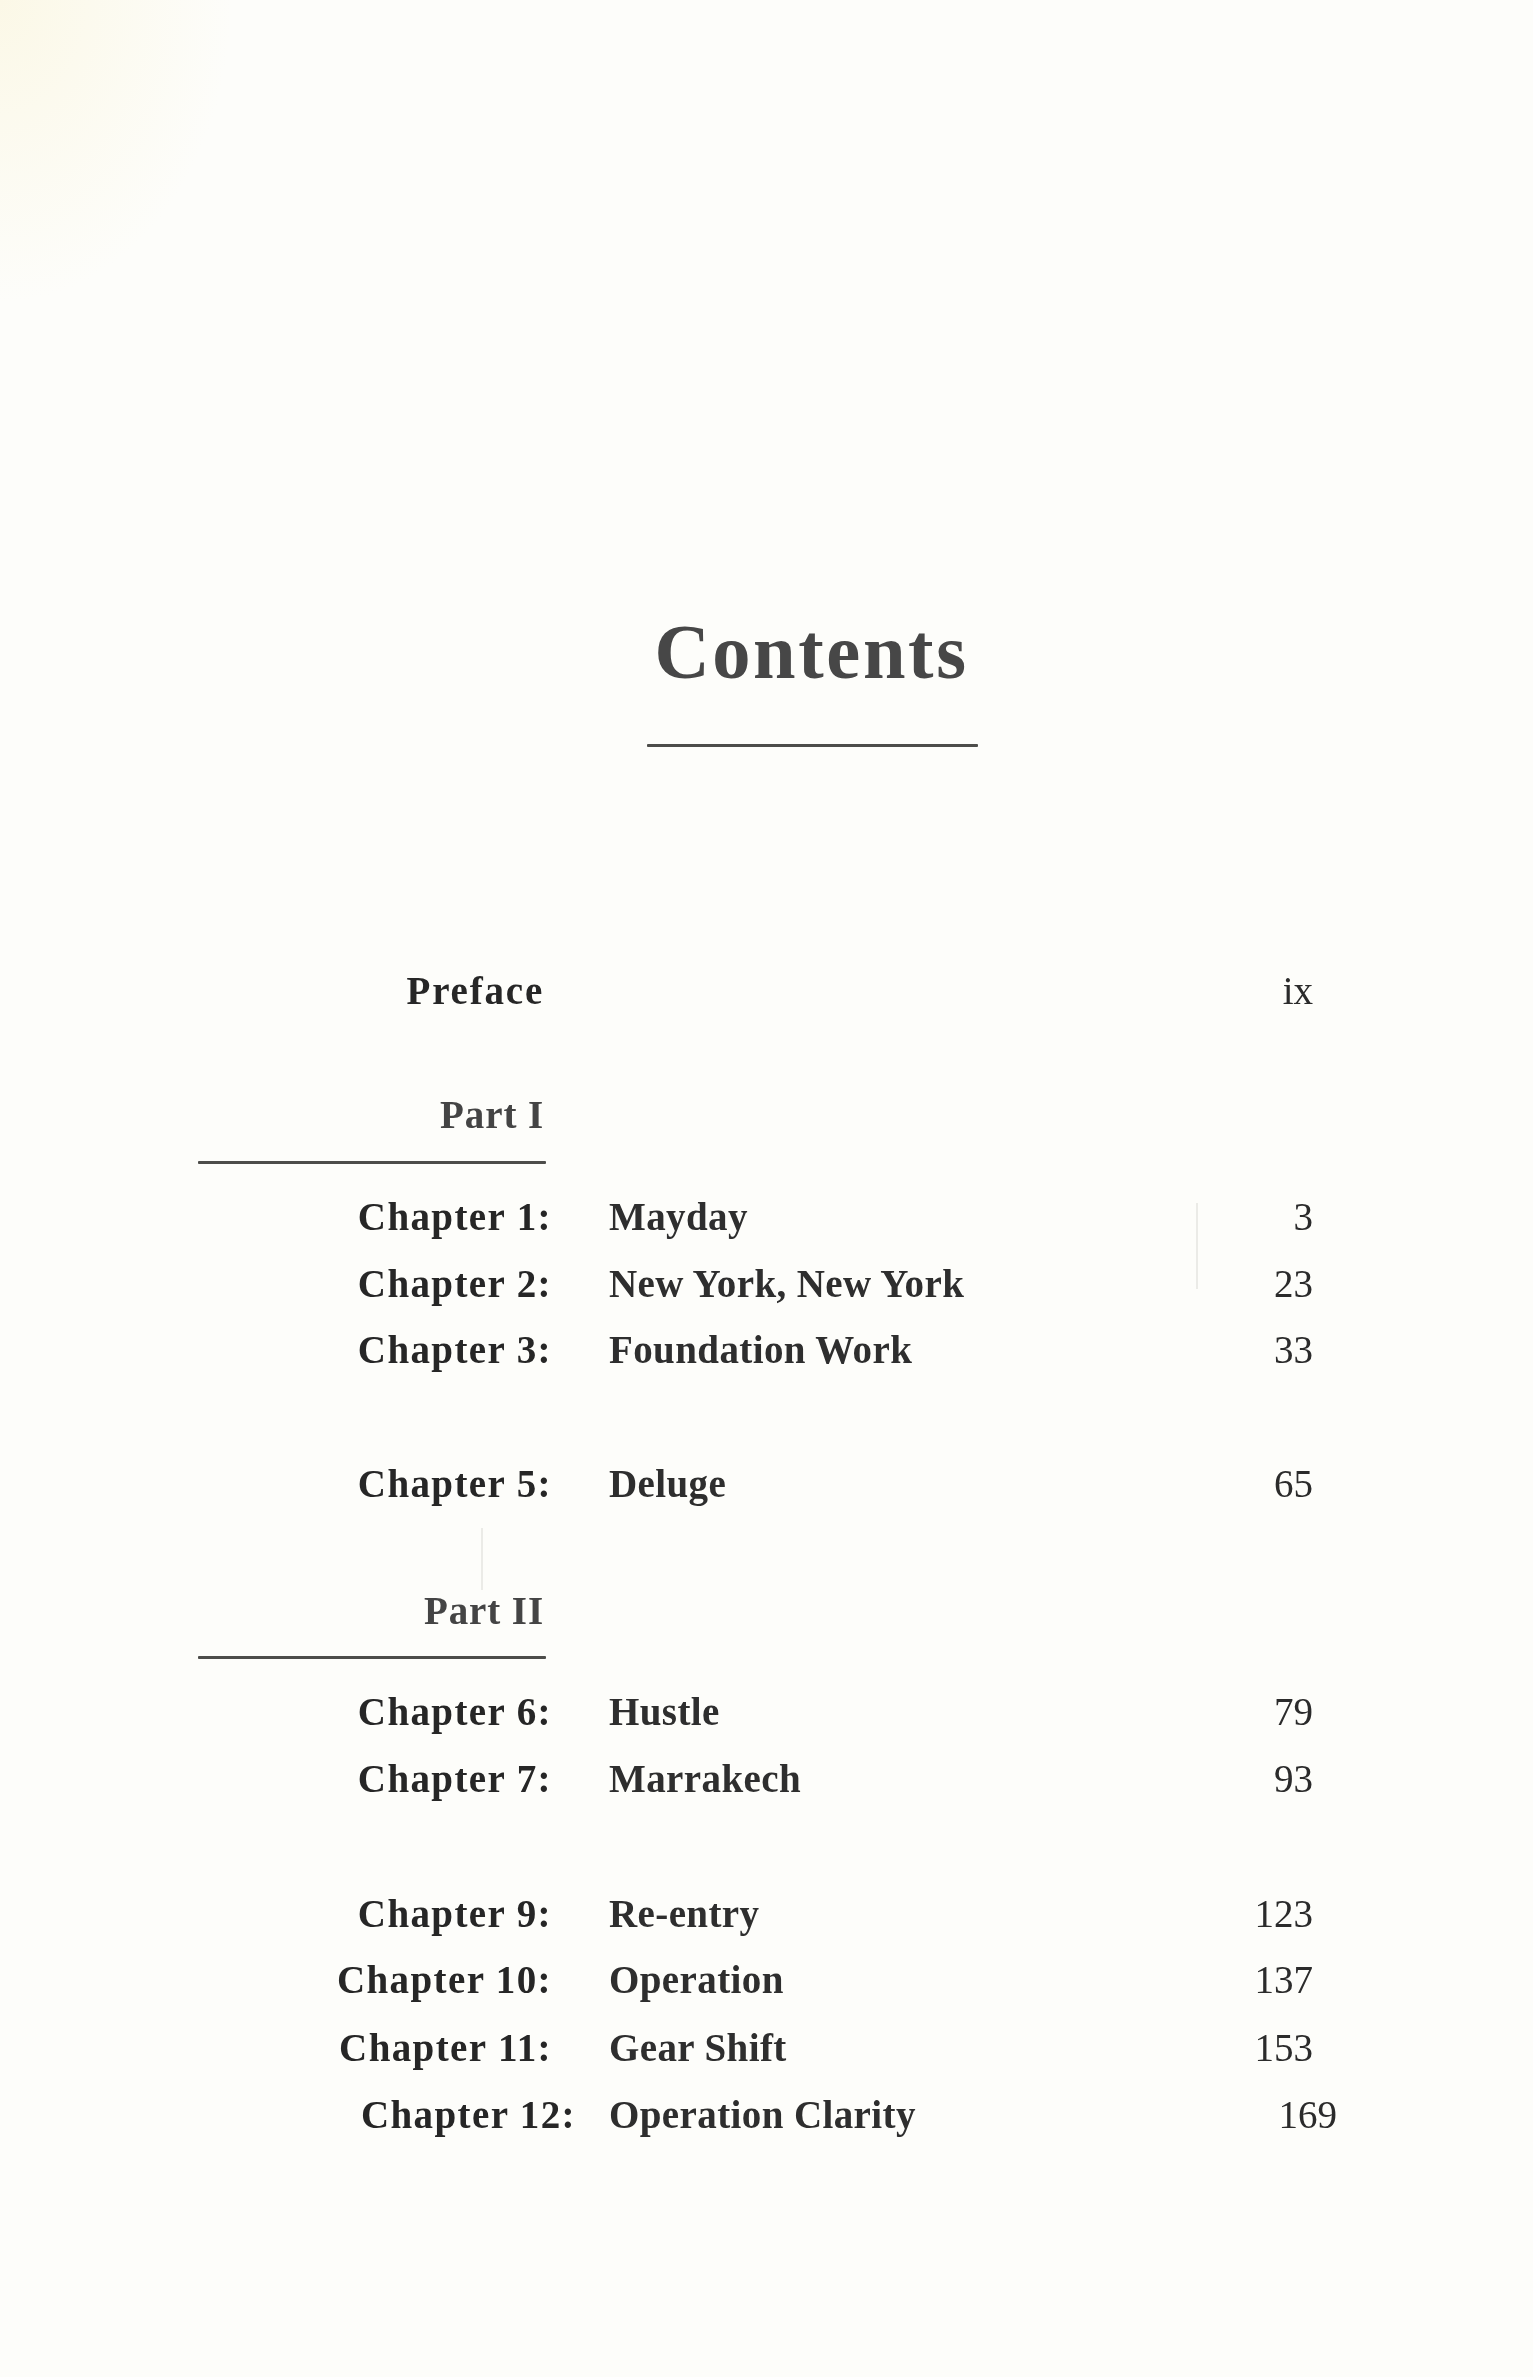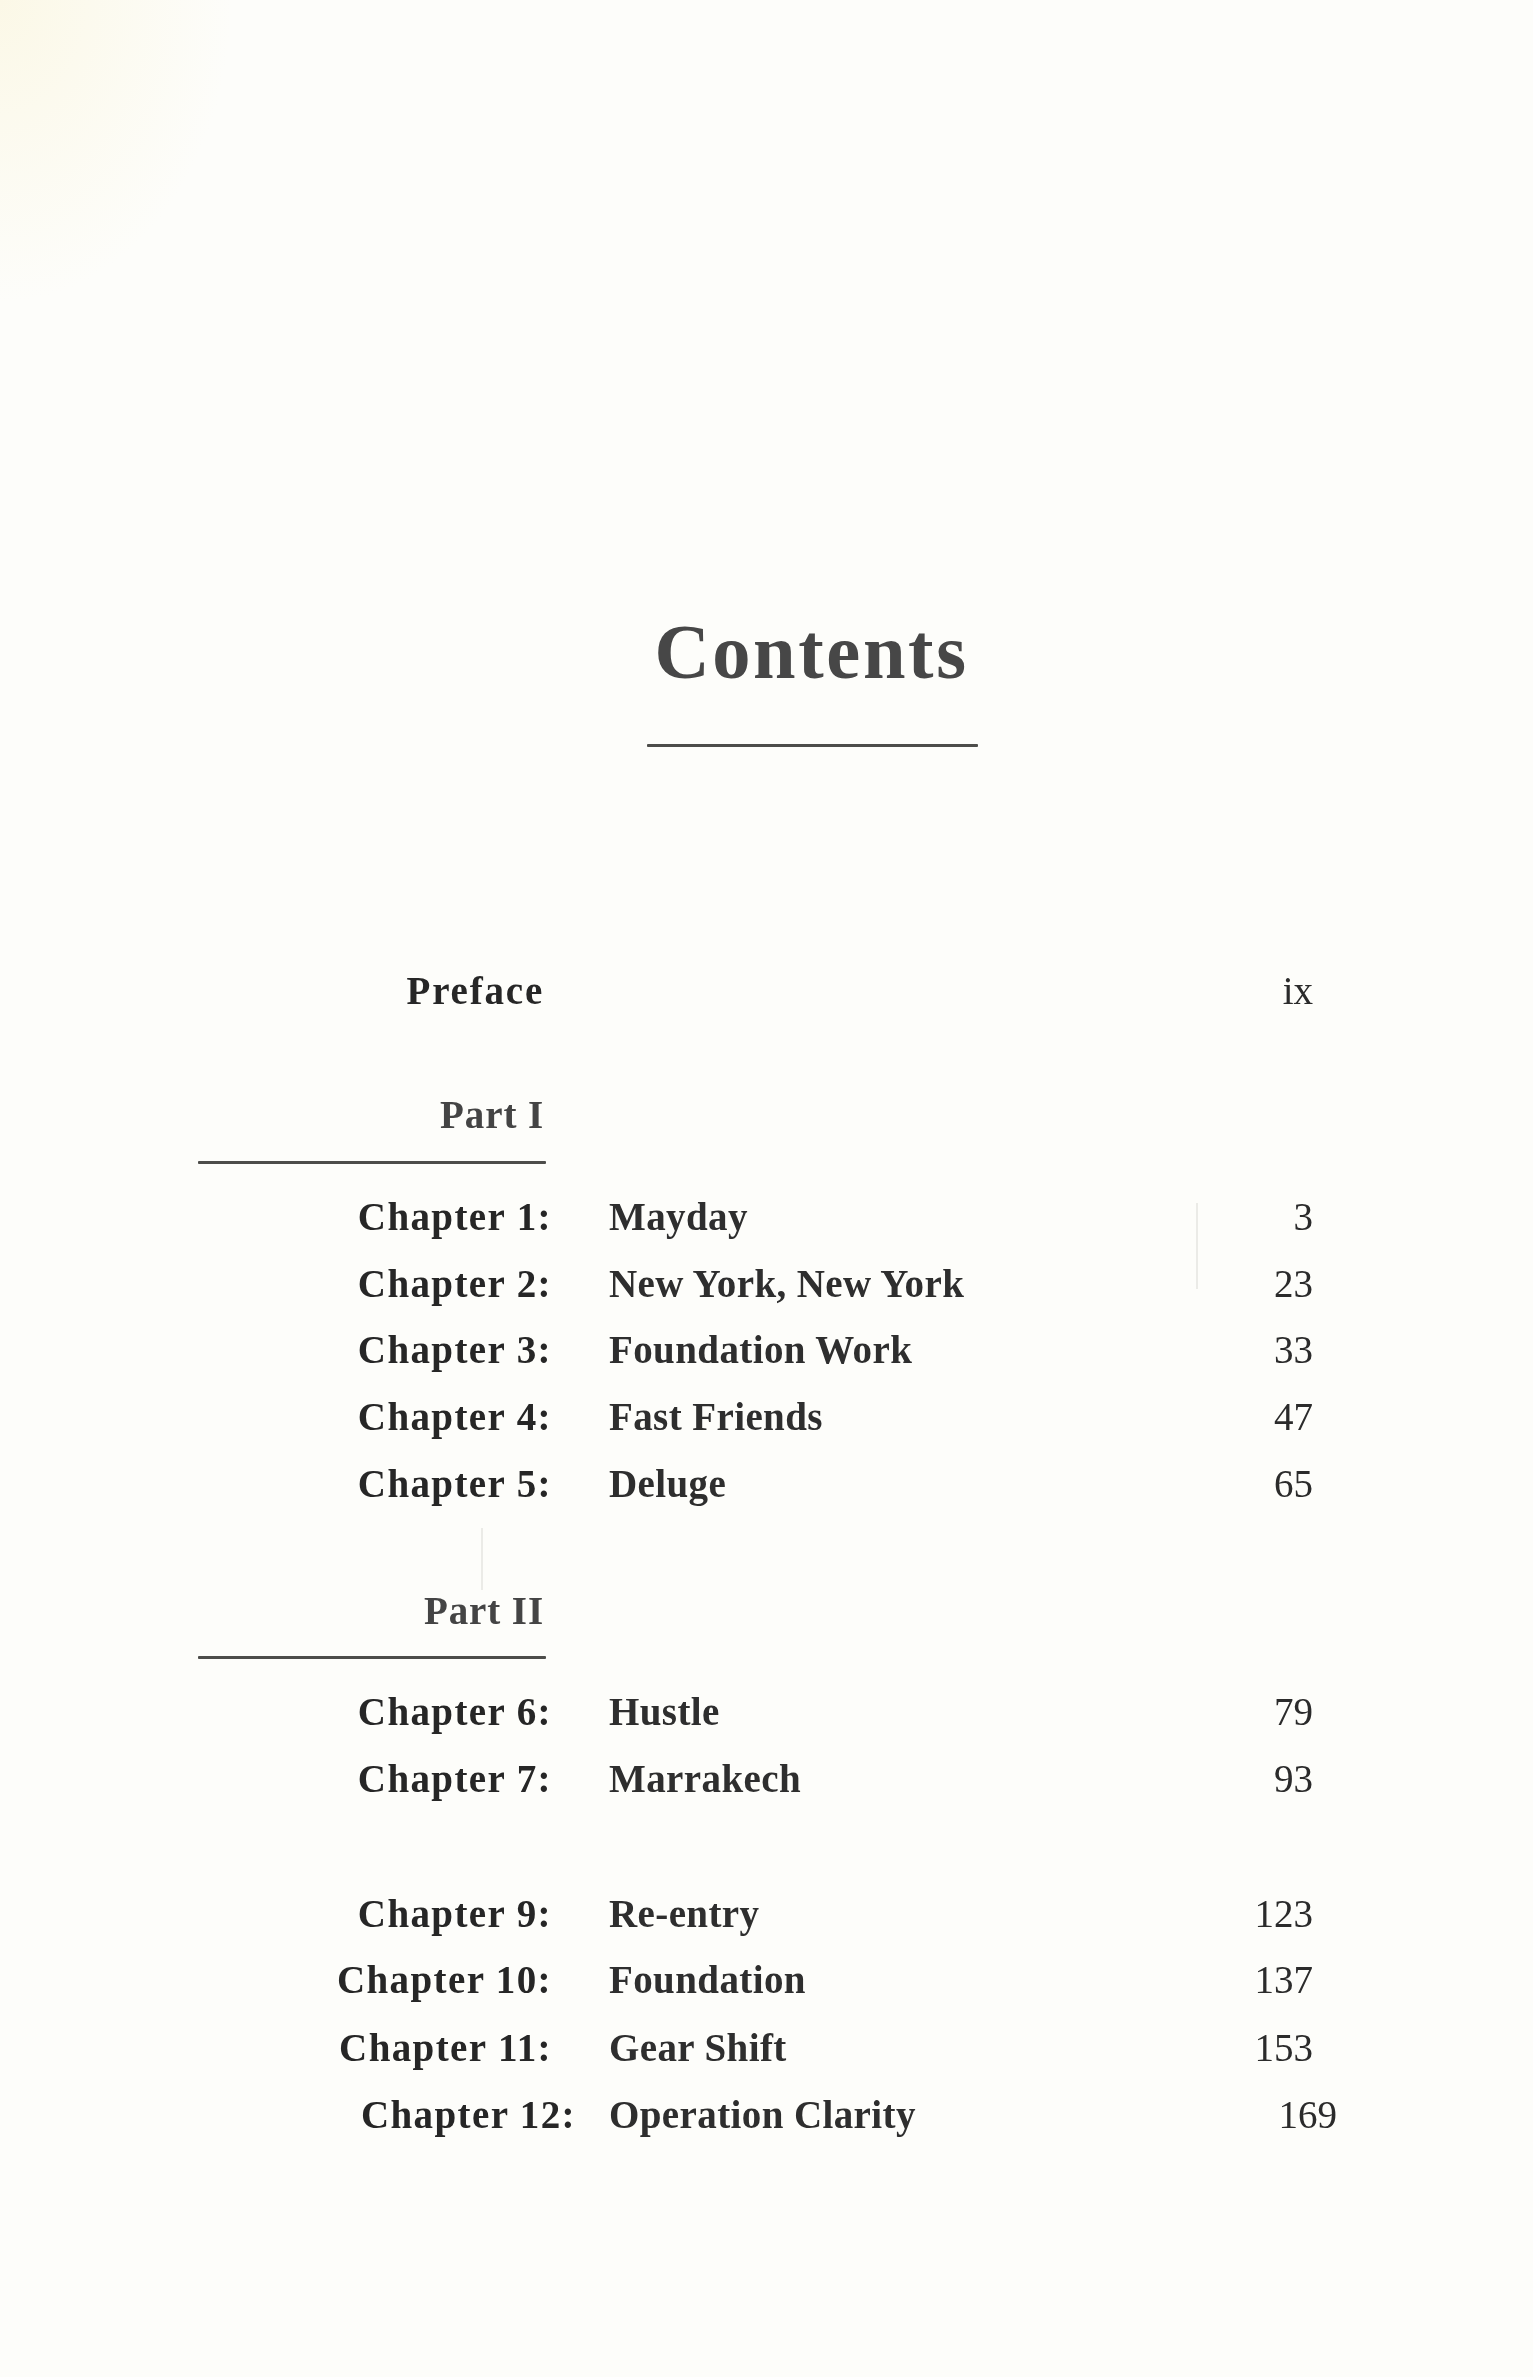--- a/index.html
+++ b/index.html
@@ -125,25 +125,20 @@
   <div class="row" style="top:1264px;">
     <span class="label">Chapter 2:</span>
     <span class="title">New York, New York</span>
     <span class="page-num">23</span>
   </div>
   <div class="row" style="top:1330px;">
     <span class="label">Chapter 3:</span>
     <span class="title">Foundation Work</span>
     <span class="page-num">33</span>
   </div>
-  <div class="row" style="top:1397px;">
-    <span class="label">Chapter 4:</span>
-    <span class="title">Fast Friends</span>
-    <span class="page-num">47</span>
-  </div>
   <div class="row" style="top:1464px;">
     <span class="label">Chapter 5:</span>
     <span class="title">Deluge</span>
     <span class="page-num">65</span>
   </div>
 
   <div class="row" style="top:1591px;">
     <span class="label part">Part II</span>
   </div>
   <div class="rule part-rule" style="top:1656px;"></div>
@@ -158,21 +153,21 @@
     <span class="title">Marrakech</span>
     <span class="page-num">93</span>
   </div>
   <div class="row" style="top:1894px;">
     <span class="label">Chapter 9:</span>
     <span class="title">Re-entry</span>
     <span class="page-num">123</span>
   </div>
   <div class="row" style="top:1960px;">
     <span class="label">Chapter 10:</span>
-    <span class="title">Foundation</span>
+    <span class="title">Operation</span>
     <span class="page-num">137</span>
   </div>
   <div class="row" style="top:2028px;">
     <span class="label">Chapter 11:</span>
     <span class="title">Gear Shift</span>
     <span class="page-num">153</span>
   </div>
   <div class="row" style="top:2095px;padding-left:24px;">
     <span class="label">Chapter 12:</span>
     <span class="title">Operation Clarity</span>

